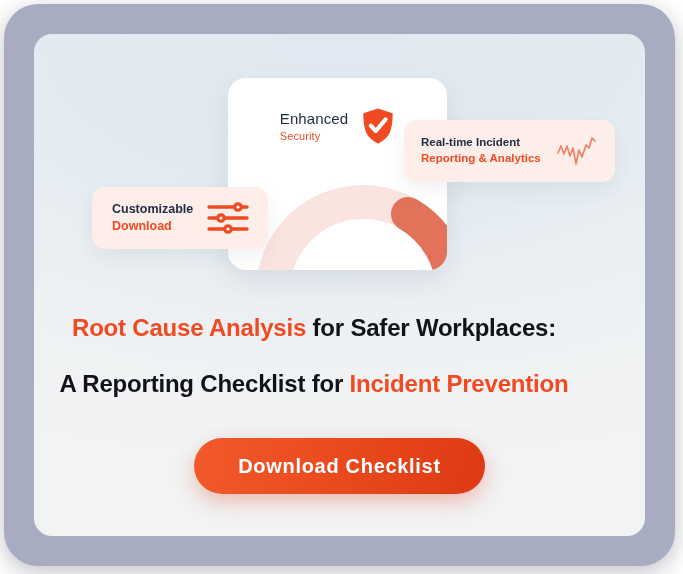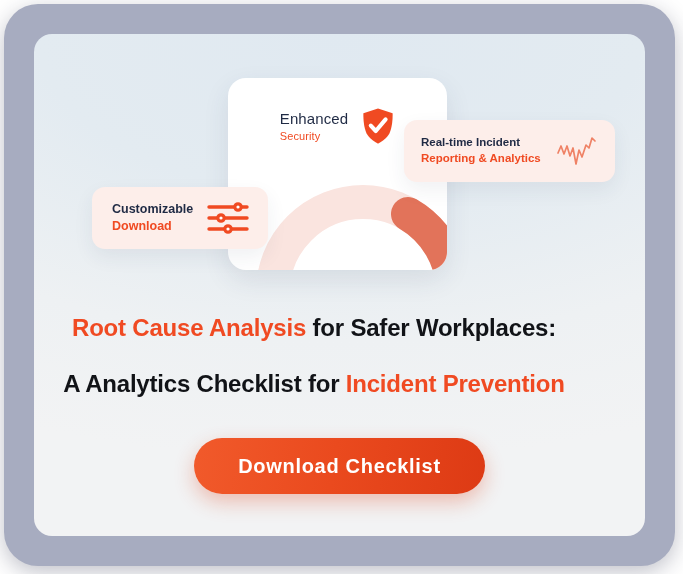--- a/index.html
+++ b/index.html
@@ -246,21 +246,21 @@
               <circle cx="22" cy="28" r="3.2"></circle>
             </g>
           </svg>
         </div>
       </div>
 
     </div>
 
     <div class="headings">
       <div class="headline line1"><span class="hl-accent">Root Cause Analysis</span><span> for Safer Workplaces:</span></div>
-      <div class="headline line2"><span>A Analytics Checklist for </span><span class="hl-accent">Incident Prevention</span></div>
+      <div class="headline line2"><span>A Reporting Checklist for </span><span class="hl-accent">Incident Prevention</span></div>
     </div>
 
     <div class="cta-wrap">
       <button class="cta">Download Checklist</button>
     </div>
 
   </div>
 </div>
 
 </body></html>

